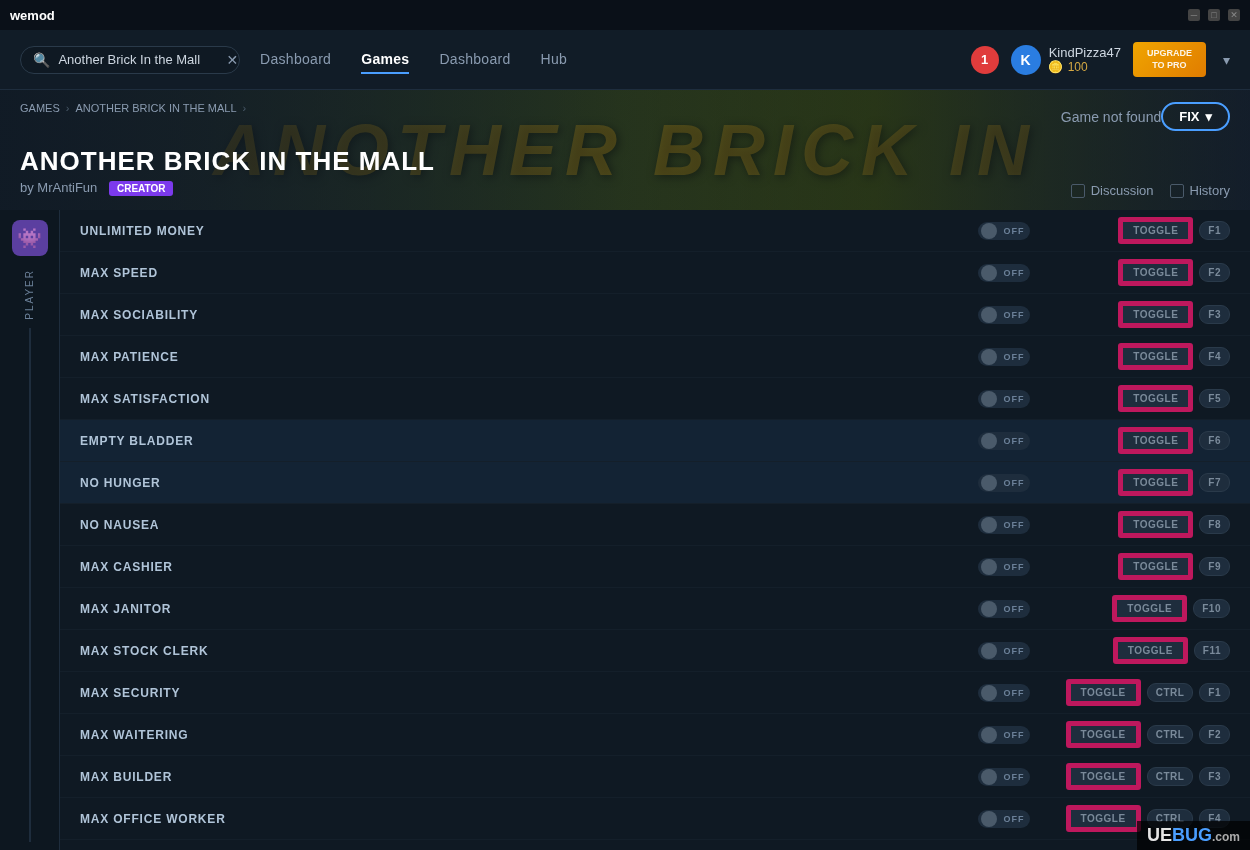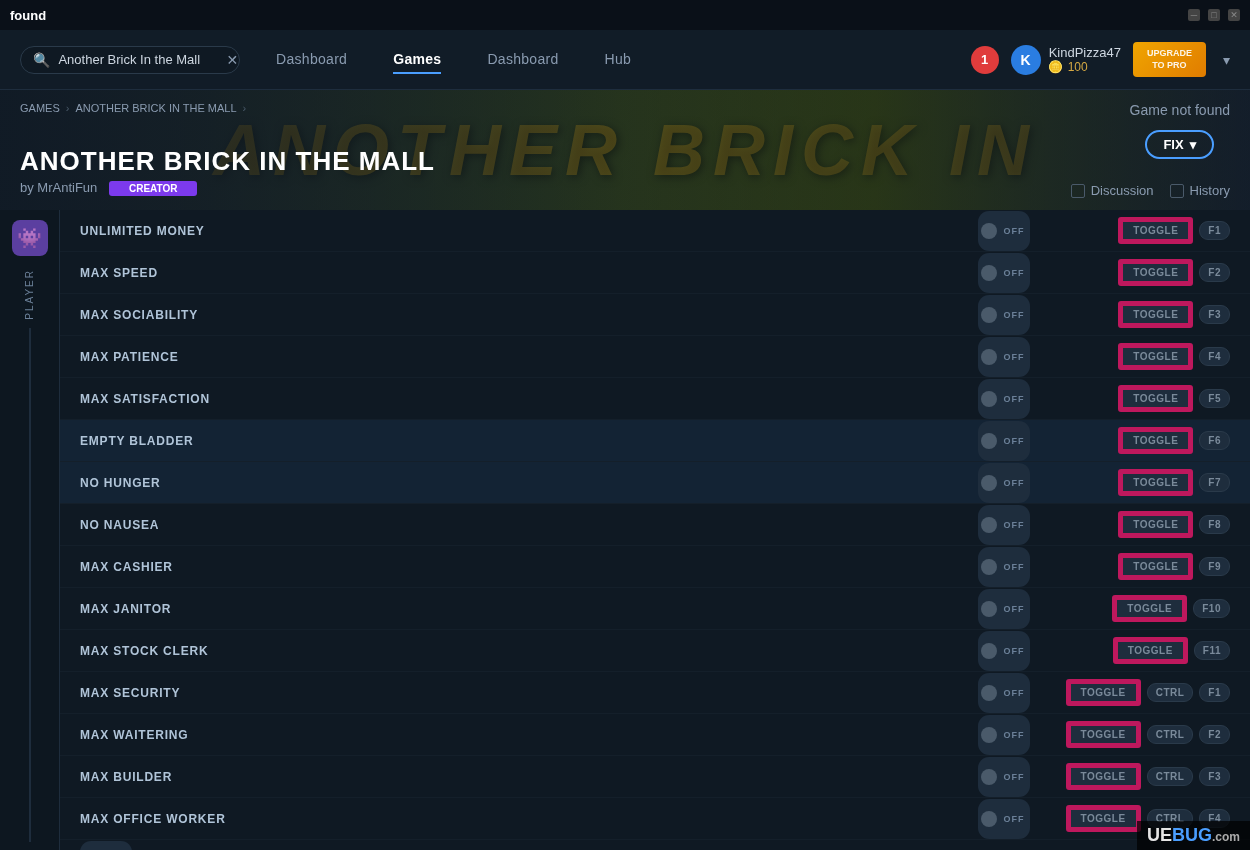--- a/index.html
+++ b/index.html
@@ -91,21 +91,20 @@
       gap: 30px;
       flex: 1;
     }
     .nav-item {
       font-size: 14px;
       color: #8a9bb0;
       cursor: pointer;
       padding: 5px 0;
       text-transform: none;
       letter-spacing: 0.3px;
-      margin-left: 16px;
     }
     .nav-item.active {
       color: #fff;
       font-weight: bold;
       border-bottom: 2px solid #4a9eff;
     }
     #header-right {
       display: flex;
       align-items: center;
       gap: 12px;
@@ -219,34 +218,32 @@
     #game-author {
       font-size: 13px;
       color: #8a9bb0;
       margin-top: 3px;
     }
     .creator-badge {
       background: #7c3aed;
       color: #fff;
       font-size: 10px;
       font-weight: bold;
-      padding: 2px 20px;
+      padding: 2px 8px;
       border-radius: 3px;
       margin-left: 8px;
       text-transform: uppercase;
     }
     #game-status-bar {
       position: absolute;
       top: 12px;
       right: 20px;
       z-index: 2;
       display: flex;
       align-items: center;
-      gap: 12px;
-      flex-direction: column;
     }
     #game-not-found {
       font-size: 14px;
       color: #8a9bb0;
     }
     #fix-btn {
       background: transparent;
       border: 2px solid #4a9eff;
       border-radius: 20px;
       padding: 5px 16px;
@@ -354,21 +351,21 @@
     .cheat-name {
       flex: 1;
       font-size: 12px;
       font-weight: 700;
       letter-spacing: 0.8px;
       text-transform: uppercase;
       color: #b0c4d8;
     }
     .toggle-switch {
       width: 52px;
-      height: 40px;
+      height: 18px;
       background: #1e2d3d;
       border-radius: 11px;
       display: flex;
       align-items: center;
       justify-content: center;
       cursor: pointer;
       margin-right: 20px;
       position: relative;
     }
     .toggle-switch .toggle-knob {
@@ -432,21 +429,21 @@
 
     .highlighted-row {
       background: rgba(74, 158, 255, 0.08);
     }
   </style>
 </head>
 <body>
 
 <div id="titlebar">
   <div id="titlebar-left">
-    <span id="wemod-logo">found</span>
+    <span id="wemod-logo">wemod</span>
   </div>
   <div id="titlebar-controls">
     <div class="titlebar-btn">─</div>
     <div class="titlebar-btn">□</div>
     <div class="titlebar-btn">✕</div>
   </div>
 </div>
 
 <div id="header">
   <div id="search-box">

